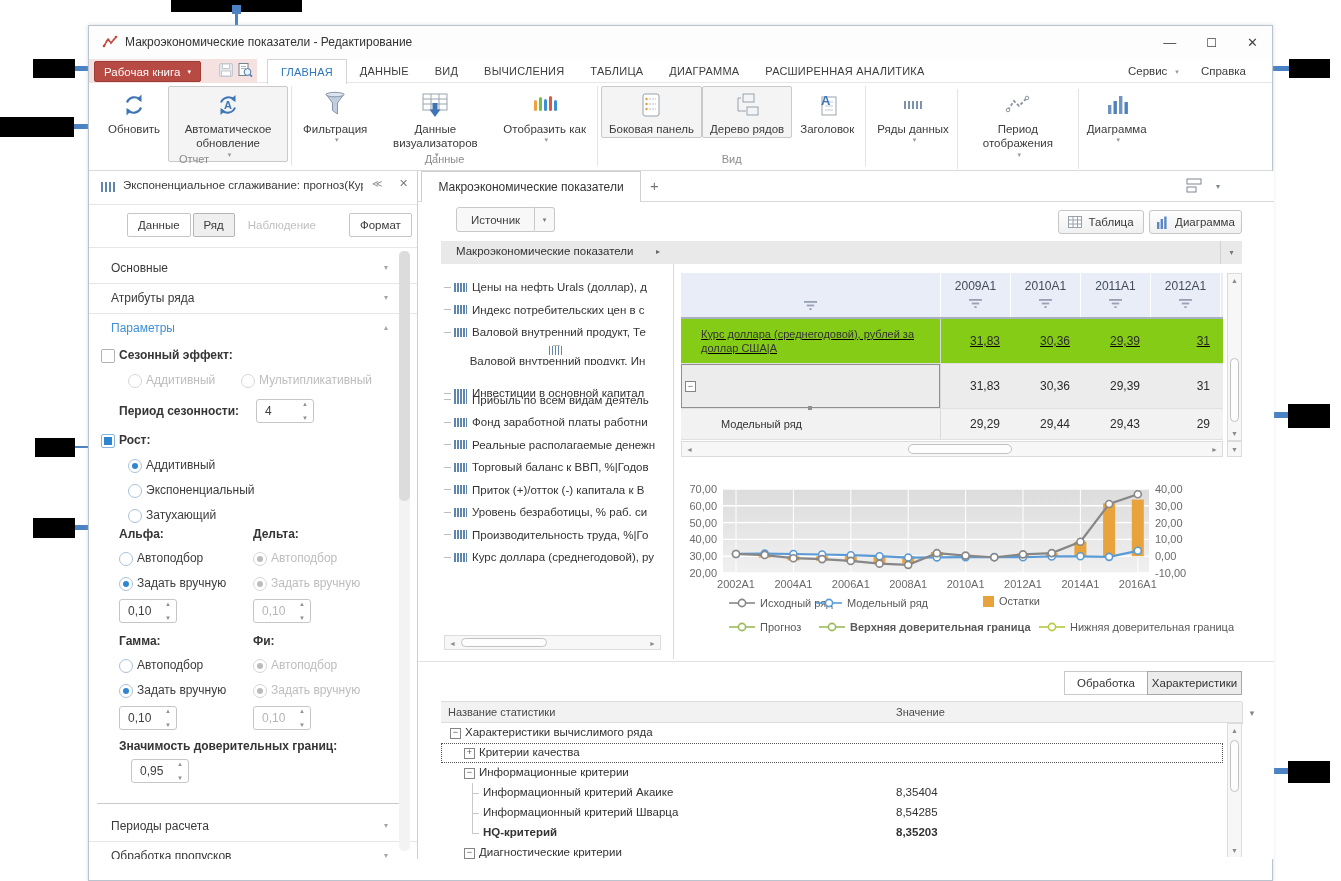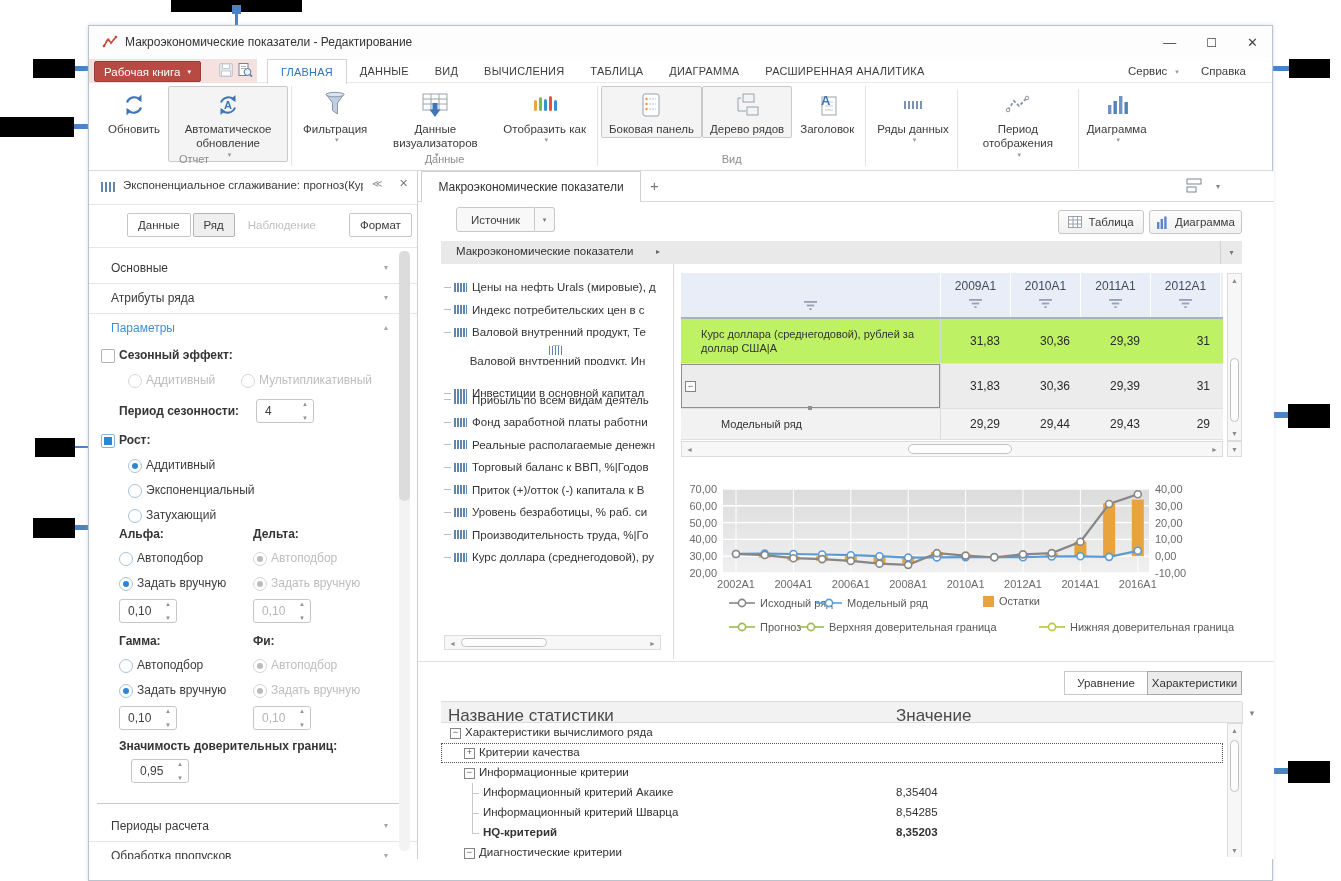--- a/index.html
+++ b/index.html
@@ -108,21 +108,21 @@
   .selhandle{position:absolute;left:127px;bottom:-2px;width:4px;height:4px;background:#8f8f8f;}
   .scrollbar{position:absolute;background:#f7f7f7;border:1px solid #dcdcdc;box-sizing:border-box;}
   .sb-arrow{position:absolute;font-size:7px;color:#8b8b8b;line-height:1;}
   .sb-thumb{position:absolute;background:#fdfdfd;border:1px solid #c2c2c2;border-radius:6px;box-sizing:border-box;}
   
   .leg-item{position:absolute;display:flex;align-items:center;gap:5px;font-size:11px;color:#595959;white-space:nowrap;}
   
   .eqbtn{position:absolute;top:500px;height:24px;border:1px solid #c9c9c9;background:#fff;display:flex;align-items:center;justify-content:center;font-size:11.5px;color:#333;box-sizing:border-box;}
   #btn-stats{background:#ececec;border-color:#a8a8a8;z-index:2;}
   #stats-header{position:absolute;left:23px;top:530px;width:801px;height:22px;background:#f2f2f2;border-top:1px solid #dcdcdc;border-bottom:1px solid #dcdcdc;box-sizing:border-box;}
-  #stats-header span{position:absolute;top:4px;font-size:17px;color:#4a4a4a;}
+  #stats-header span{position:absolute;top:4px;font-size:11px;color:#4a4a4a;}
   #stats-filter{position:absolute;right:-19px;top:0;width:19px;height:22px;border-left:1px solid #dcdcdc;display:flex;align-items:center;justify-content:center;font-size:8px;color:#888;box-sizing:border-box;}
   .strow{position:absolute;left:23px;width:782px;height:20px;font-size:11.5px;color:#333;}
   .strow .lbl{position:absolute;top:3px;}
   .strow .val{position:absolute;left:455px;top:3px;}
   .strow.selrow{outline:1px dotted #555;outline-offset:-1px;}
   .tico{position:absolute;top:5px;width:9px;height:9px;border:1px solid #848484;background:#fff;font-size:9px;line-height:7px;text-align:center;color:#555;}
   .treev{position:absolute;width:1px;background:#c9c9c9;}
   .treeh{position:absolute;height:1px;background:#c9c9c9;}
   
   #statusbar{position:absolute;left:0;top:833px;width:100%;height:23px;background:#2286d3;}
@@ -535,21 +535,21 @@
       <div id="breadcrumb">
         <span id="bc-text">Макроэкономические показатели</span>
         <span id="bc-arrow">▸</span>
         <div id="bc-dd">▾</div>
       </div>
 
       <div id="series-list">
           <div class="sitem" style="top: 106px;">
             <div class="sdash"></div>
             <div class="sicon"></div>
-            <span>Цены на нефть Urals (мировые), д</span>
+            <span>Цены на нефть Urals (доллар), д</span>
           </div>
           <div class="sitem" style="top: 128.5px;">
             <div class="sdash"></div>
             <div class="sicon"></div>
             <span>Индекс  потребительских цен в с</span>
           </div>
           <div class="sitem" style="top: 151px;">
             <div class="sdash"></div>
             <div class="sicon"></div>
             <span>Валовой внутренний продукт, Те</span>
@@ -642,21 +642,21 @@
             </div>
             <div class="dth" style="width: 70px;">
               <div class="ylabel">2012A1</div>
               <div class="fun"><svg width="13" height="10" viewBox="0 0 13 10">
                   <rect x="0" y="0" width="13" height="1.8" fill="#97a0b4"></rect>
                   <rect x="2.8" y="3.6" width="7.4" height="1.8" fill="#97a0b4"></rect>
                   <rect x="5.4" y="7.2" width="2.2" height="1.8" fill="#97a0b4"></rect>
                 </svg></div>
             </div>
           </div>
-          <div class="trow" style="height: 45px; background: #bef264;">
+          <div class="trow" style="height: 45px; background: #84cc16; text-decoration: underline;">
             <div class="tname" style="padding-left: 20px; padding-right: 6px;">
               <span>Курс доллара (среднегодовой), рублей за доллар США|А</span>
             </div>
             <div class="tval">31,83</div>
             <div class="tval">30,36</div>
             <div class="tval">29,39</div>
             <div class="tval">31</div>
           </div>
           <div class="trow" style="height: 45px; background: rgb(236, 236, 236);">
             <div class="tname" style="padding-left: 20px; padding-right: 6px; box-shadow: rgb(143, 143, 143) 0px 0px 0px 1px inset;">
@@ -785,21 +785,21 @@
 
       <div class="scrollbar" style="left:26px;top:464px;width:217px;height:15px;">
         <span class="sb-arrow" style="left:4px;top:3.5px;">◄</span>
           <span class="sb-arrow" style="right:4px;top:3.5px;">►</span>
         <div class="sb-thumb" style="left:16px;top:2px;width:86px;height:9px;"></div>
       </div>
 
       <div style="position:absolute;left:0;top:490px;width:856px;height:1px;background:#e2e2e2;"></div>
 
       <div class="eqbtn" style="left:646px;width:84px;">
-          <span>Уравнение</span>
+          <span>Обработка</span>
         </div>
       <div class="eqbtn" id="btn-stats" style="left:729px;width:95px;">
           <span>Характеристики</span>
         </div>
 
       <div id="stats-header">
         <span style="left:7px;">Название статистики</span>
         <span style="left:455px;">Значение</span>
         <div id="stats-filter">▼</div>
       </div>
@@ -827,21 +827,21 @@
           <span style="display:inline-block;width:11px;height:11px;background:#e8a33d;"></span>
           <span>Остатки</span>
         </div>
         <div class="leg-item" style="left: 311px; top: 450px;">
           <svg width="26" height="10">
             <line x1="0" y1="5" x2="26" y2="5" stroke="#9bbb59" stroke-width="1.6"></line>
             <circle cx="13" cy="5" r="3.6" fill="#fff" stroke="#9bbb59" stroke-width="1.6"></circle>
           </svg>
           <span>Прогноз</span>
         </div>
-        <div class="leg-item" style="left: 380px; top: 450px;">
+        <div class="leg-item" style="left: 401px; top: 450px; font-weight: bold;">
           <svg width="26" height="10">
             <line x1="0" y1="5" x2="26" y2="5" stroke="#9bbb59" stroke-width="1.6"></line>
             <circle cx="13" cy="5" r="3.6" fill="#fff" stroke="#9bbb59" stroke-width="1.6"></circle>
           </svg>
           <span>Верхняя доверительная граница</span>
         </div>
         <div class="leg-item" style="left: 621px; top: 450px;">
           <svg width="26" height="10">
             <line x1="0" y1="5" x2="26" y2="5" stroke="#b7c93f" stroke-width="1.6"></line>
             <circle cx="13" cy="5" r="3.6" fill="#fff" stroke="#b7c93f" stroke-width="1.6"></circle>

